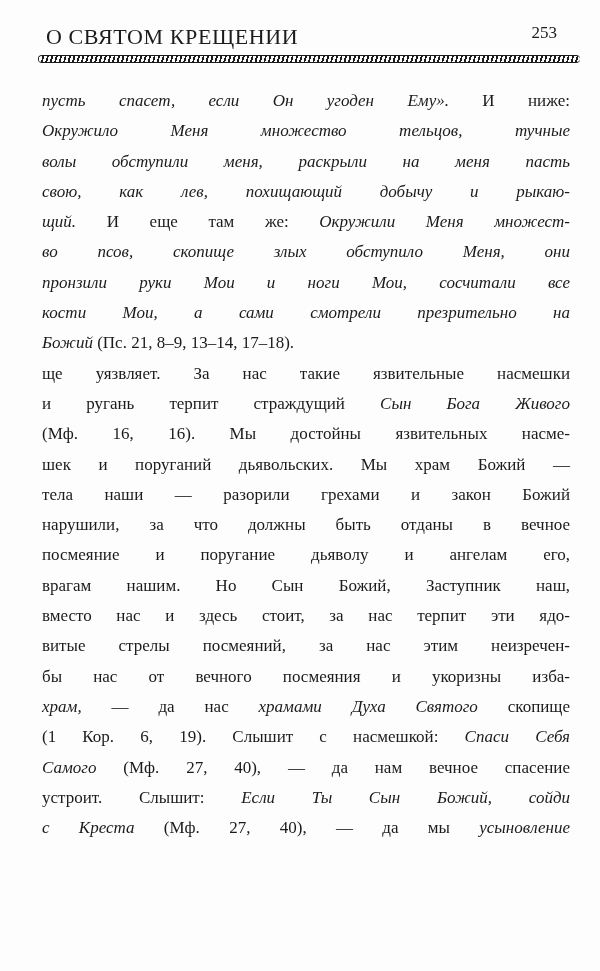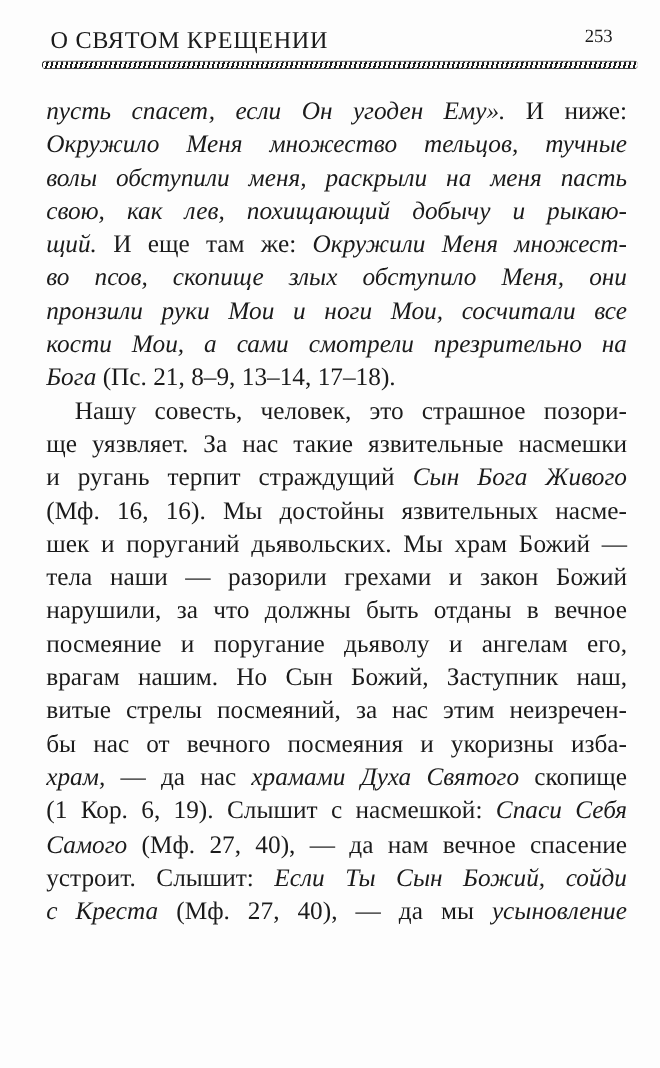--- a/index.html
+++ b/index.html
@@ -44,21 +44,21 @@
     background:repeating-linear-gradient(105deg,
       var(--ink) 0px, var(--ink) 1.8px,
       transparent 1.8px, transparent 4.3px);
     box-sizing:border-box;
   }
   .body-text{
     position:absolute;
     left:42px;
     right:30px;
     top:86px;
-    font-size:23px;
+    font-size:17px;
     line-height:30.3px;
   }
   .line{
     text-align:justify;
     text-align-last:justify;
   }
   .line.no-stretch{
     text-align-last:left;
   }
   .line.indent{
@@ -80,30 +80,30 @@
 
   <main class="body-text">
       <div class="line"><span class="it">пусть спасет, если Он угоден Ему». </span><span class="rg">И ниже:</span></div>
       <div class="line"><span class="it">Окружило Меня множество тельцов, тучные</span></div>
       <div class="line"><span class="it">волы обступили меня, раскрыли на меня пасть</span></div>
       <div class="line"><span class="it">свою, как лев, похищающий добычу и рыкаю-</span></div>
       <div class="line"><span class="it">щий. </span><span class="rg">И еще там же: </span><span class="it">Окружили Меня множест-</span></div>
       <div class="line"><span class="it">во псов, скопище злых обступило Меня, они</span></div>
       <div class="line"><span class="it">пронзили руки Мои и ноги Мои, сосчитали все</span></div>
       <div class="line"><span class="it">кости Мои, а сами смотрели презрительно на</span></div>
-      <div class="line no-stretch"><span class="it">Бога </span><span class="rg">(Пс. 21, 8–9, 13–14, 17–18).</span></div>
-      <div class="line indent"><span class="rg">Нашу совесть, человек, это страшное позори-</span></div>
+      <div class="line no-stretch"><span class="it">Божий </span><span class="rg">(Пс. 21, 8–9, 13–14, 17–18).</span></div>
       <div class="line"><span class="rg">ще уязвляет. За нас такие язвительные насмешки</span></div>
       <div class="line"><span class="rg">и ругань терпит страждущий </span><span class="it">Сын Бога Живого</span></div>
       <div class="line"><span class="rg">(Мф. 16, 16). Мы достойны язвительных насме-</span></div>
       <div class="line"><span class="rg">шек и поруганий дьявольских. Мы храм Божий —</span></div>
       <div class="line"><span class="rg">тела наши — разорили грехами и закон Божий</span></div>
       <div class="line"><span class="rg">нарушили, за что должны быть отданы в вечное</span></div>
       <div class="line"><span class="rg">посмеяние и поругание дьяволу и ангелам его,</span></div>
       <div class="line"><span class="rg">врагам нашим. Но Сын Божий, Заступник наш,</span></div>
+      <div class="line"><span class="rg">вместо нас и здесь стоит, за нас терпит эти ядо-</span></div>
       <div class="line"><span class="rg">витые стрелы посмеяний, за нас этим неизречен-</span></div>
       <div class="line"><span class="rg">бы нас от вечного посмеяния и укоризны изба-</span></div>
       <div class="line"><span class="it">храм, </span><span class="rg">— да нас </span><span class="it">храмами Духа Святого </span><span class="rg">скопище</span></div>
       <div class="line"><span class="rg">(1 Кор. 6, 19). Слышит с насмешкой: </span><span class="it">Спаси Себя</span></div>
       <div class="line"><span class="it">Самого </span><span class="rg">(Мф. 27, 40), — да нам вечное спасение</span></div>
       <div class="line"><span class="rg">устроит. Слышит: </span><span class="it">Если Ты Сын Божий, сойди</span></div>
       <div class="line"><span class="it">с Креста </span><span class="rg">(Мф. 27, 40), — да мы </span><span class="it">усыновление</span></div>
     </main>
 
 </div>

